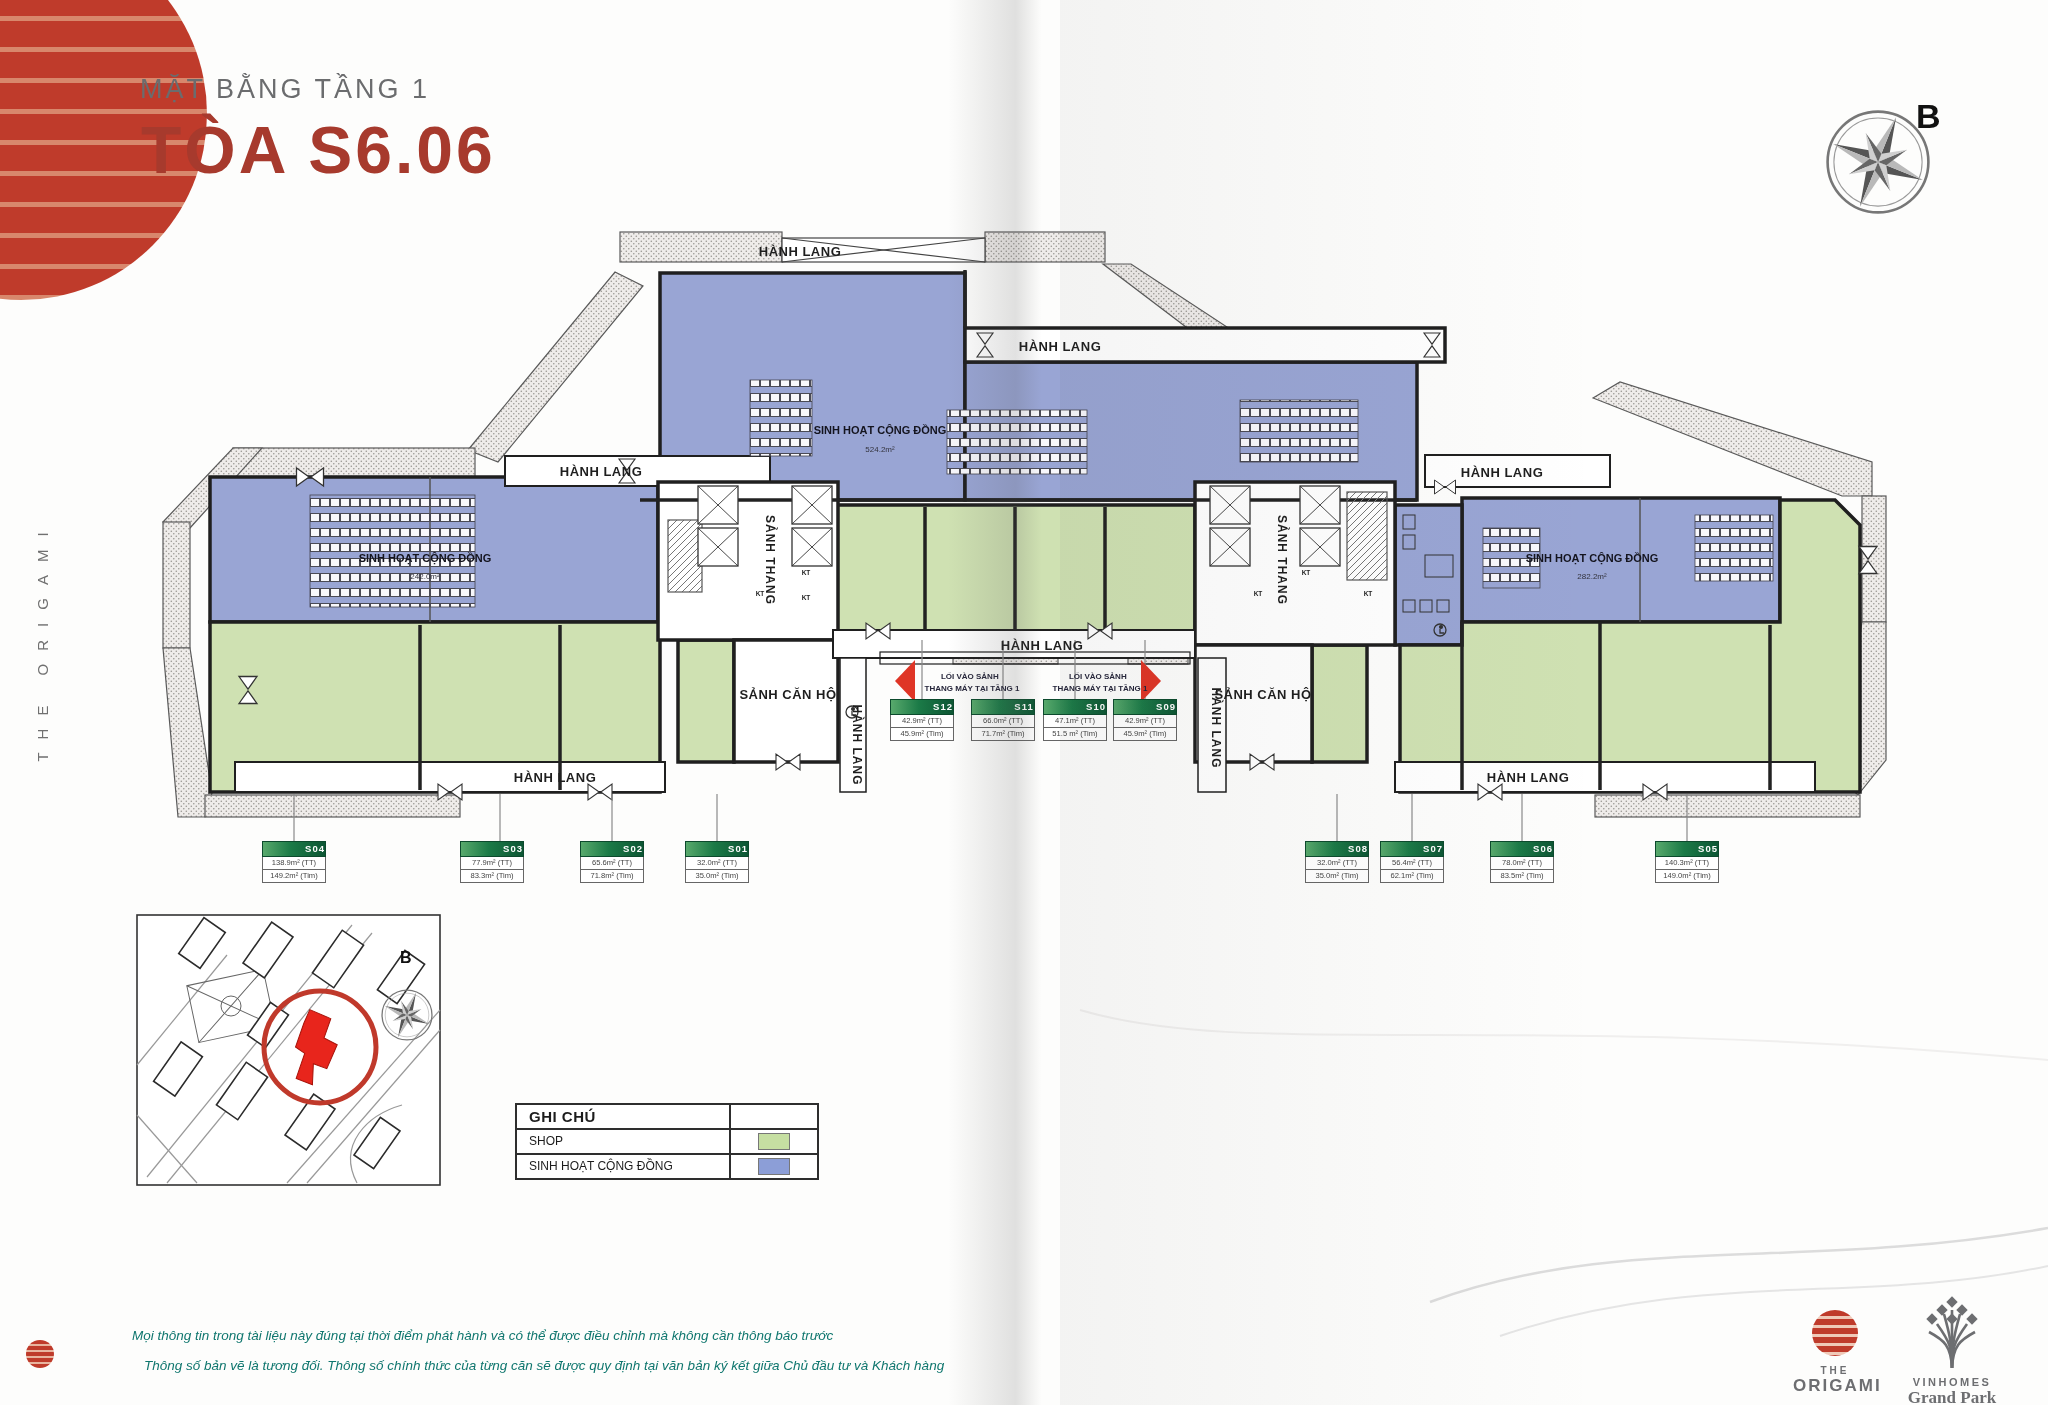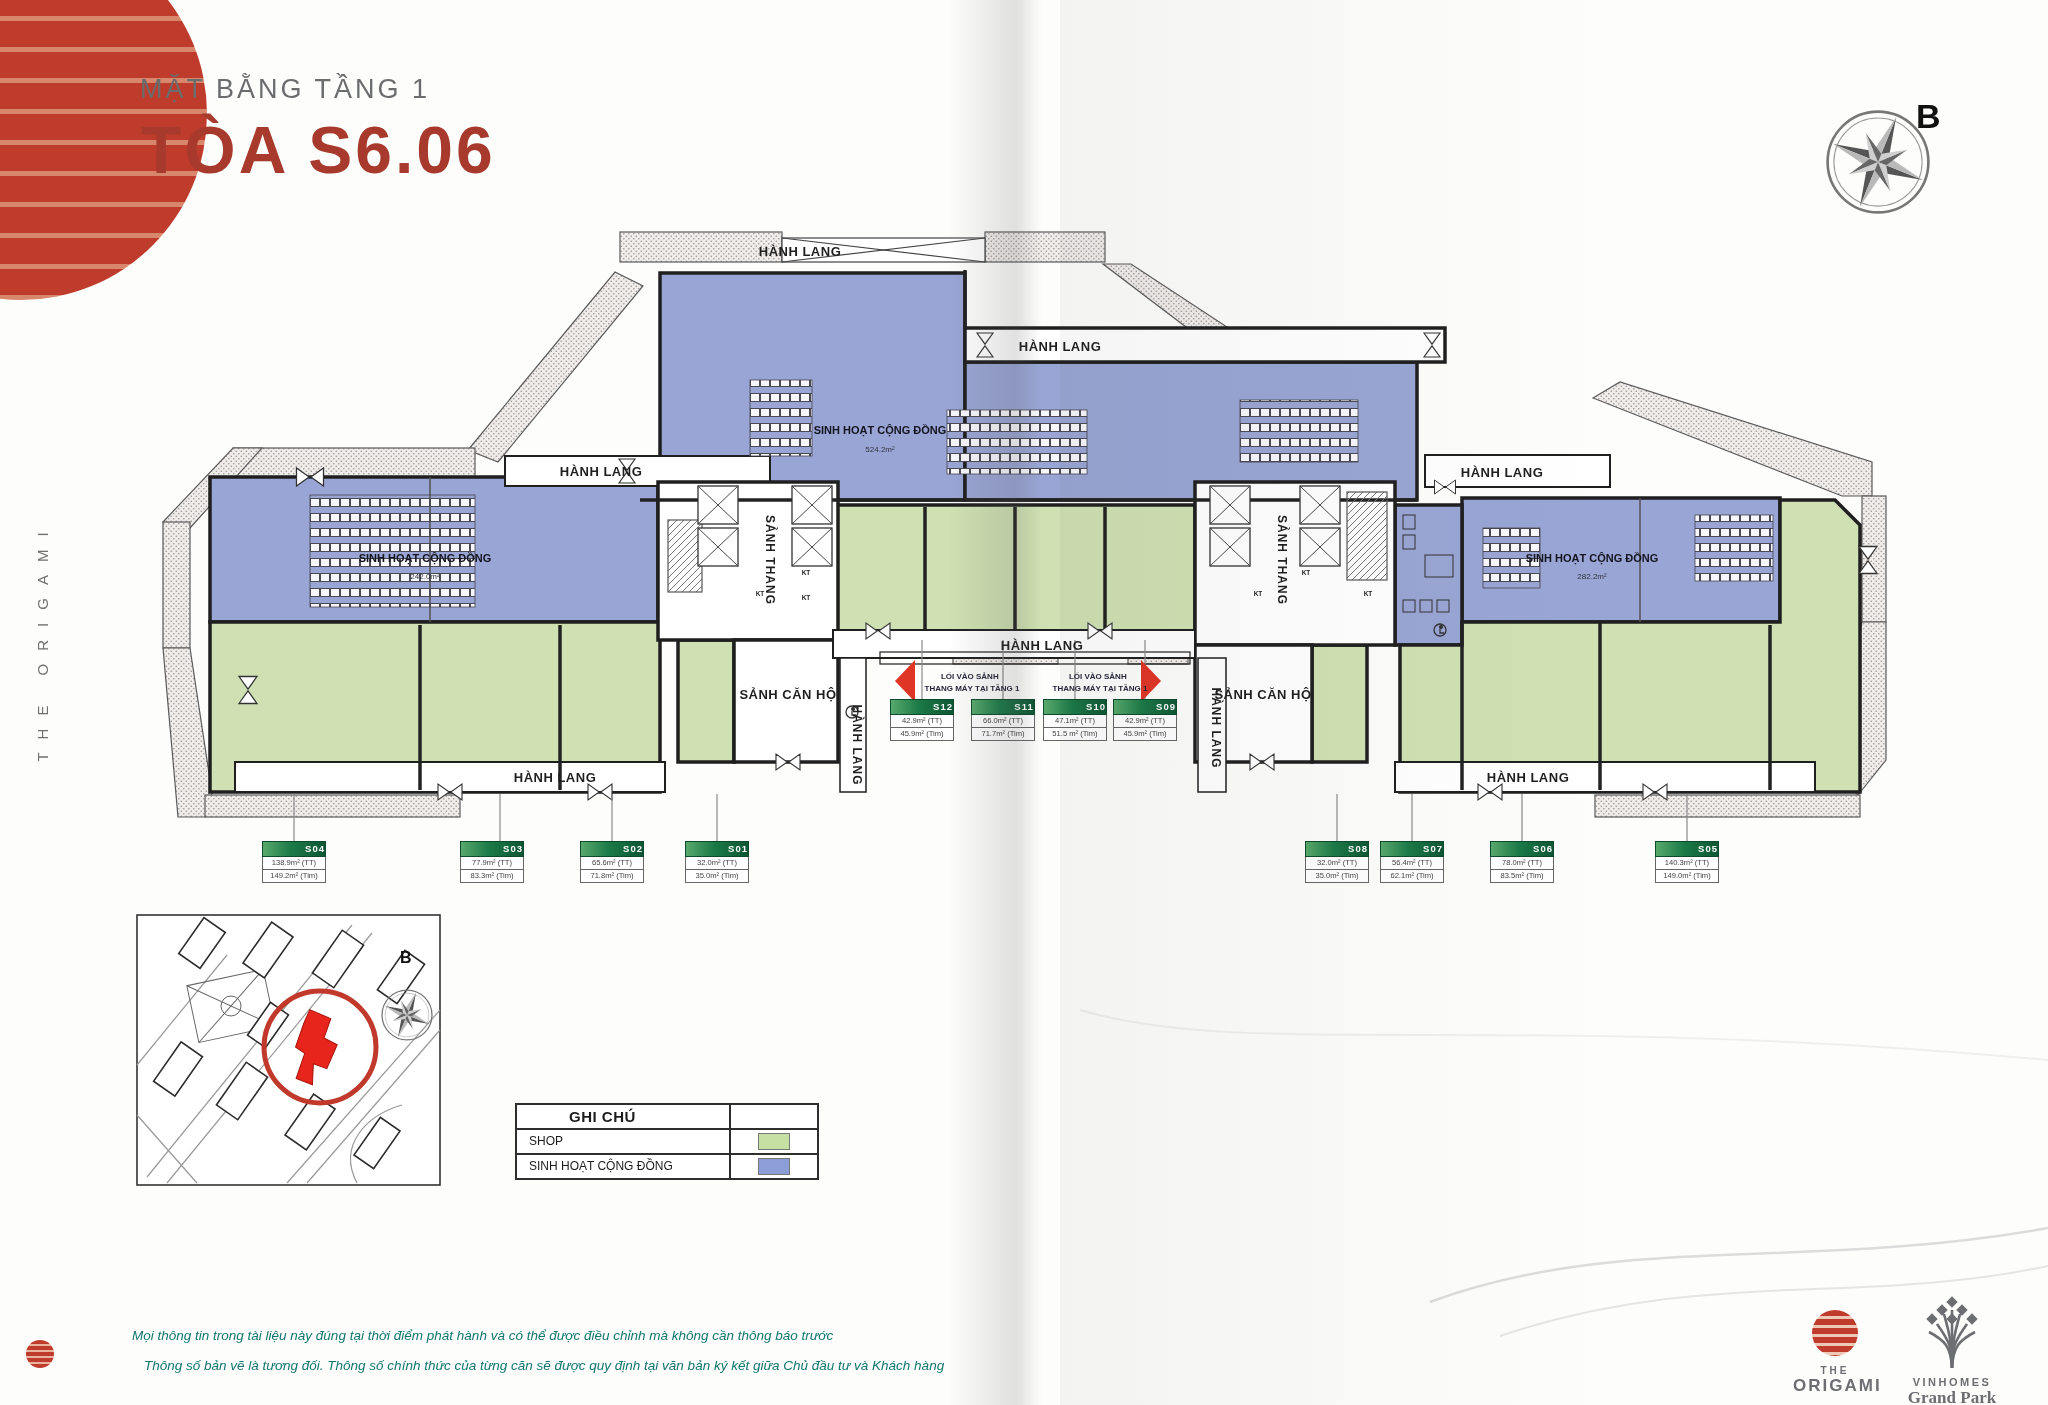--- a/index.html
+++ b/index.html
@@ -16,21 +16,21 @@
       transform:rotate(-90deg);font-size:15px;letter-spacing:13px;color:#707070;}
   
   .callout{position:absolute;width:64px;text-align:center;z-index:6;}
   .callout .hd{background:linear-gradient(90deg,#58a96c,#1b7a47 45%,#0d5634);color:#fff;font-weight:700;
       font-size:9.5px;height:14px;line-height:14px;border:1px solid #0c4a2d;letter-spacing:1px;padding-left:42px;}
   .callout .row{background:#fff;border:1px solid #666;border-top:none;height:12px;line-height:12px;
       color:#444;font-size:7.6px;}
   
   .legend{position:absolute;left:515px;top:1103px;width:300px;background:#fff;border:2px solid #2e2e2e;z-index:6;}
   .legend .lrow{display:flex;border-top:2px solid #2e2e2e;height:23px;align-items:center;}
-  .legend .lrow:first-child{border-top:none;padding-left:40px;}
+  .legend .lrow:first-child{border-top:none;}
   .legend .lcell{flex:1;padding-left:12px;font-size:12px;color:#1c1c1c;border-right:2px solid #2e2e2e;
       height:23px;line-height:23px;white-space:nowrap;}
   .legend .lhead{font-weight:700;font-size:15px;letter-spacing:.5px;}
   .legend .lsw{width:86px;display:flex;align-items:center;justify-content:center;height:23px;}
   .legend .swatch{width:30px;height:15px;border:1px solid #777;}
   .sw-shop{background:#c6dfa2;}
   .sw-comm{background:#8c9ed7;}
   
   .disc{position:absolute;left:132px;color:#0f766e;font-size:13.5px;font-style:italic;z-index:6;}
   .d1{top:1328px;} .d2{top:1358px;margin-left:12px;}

